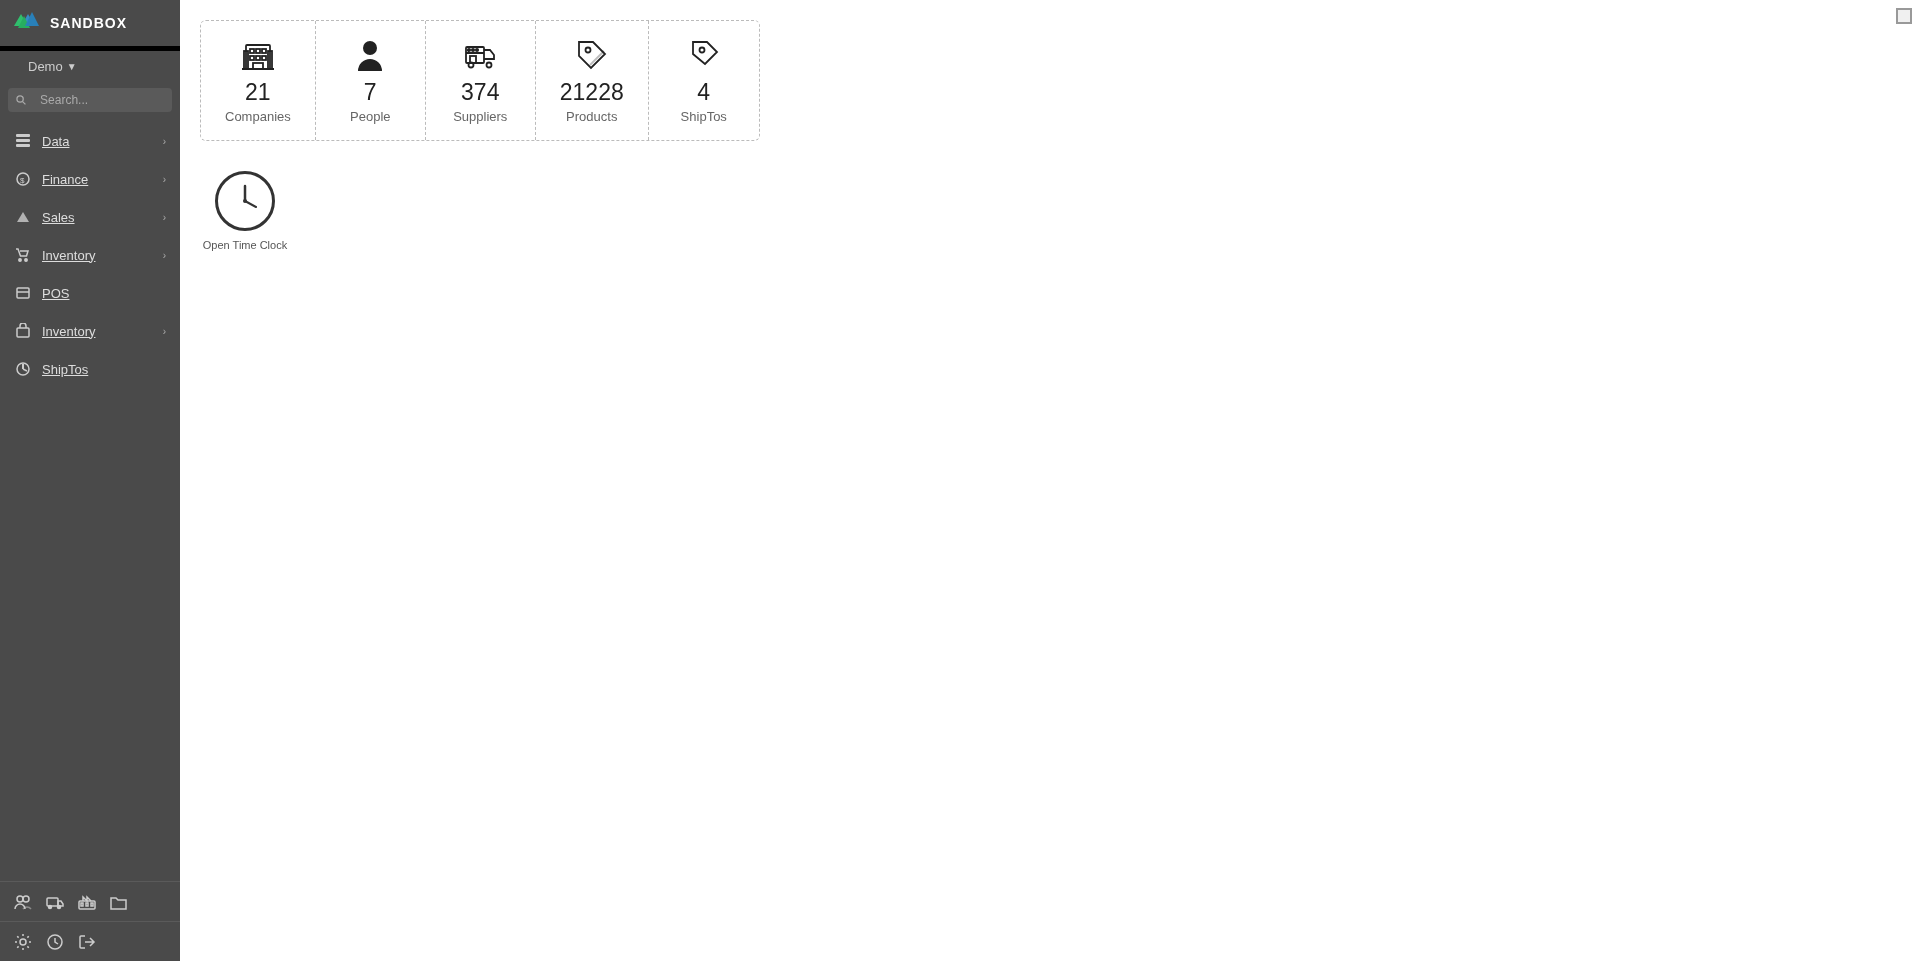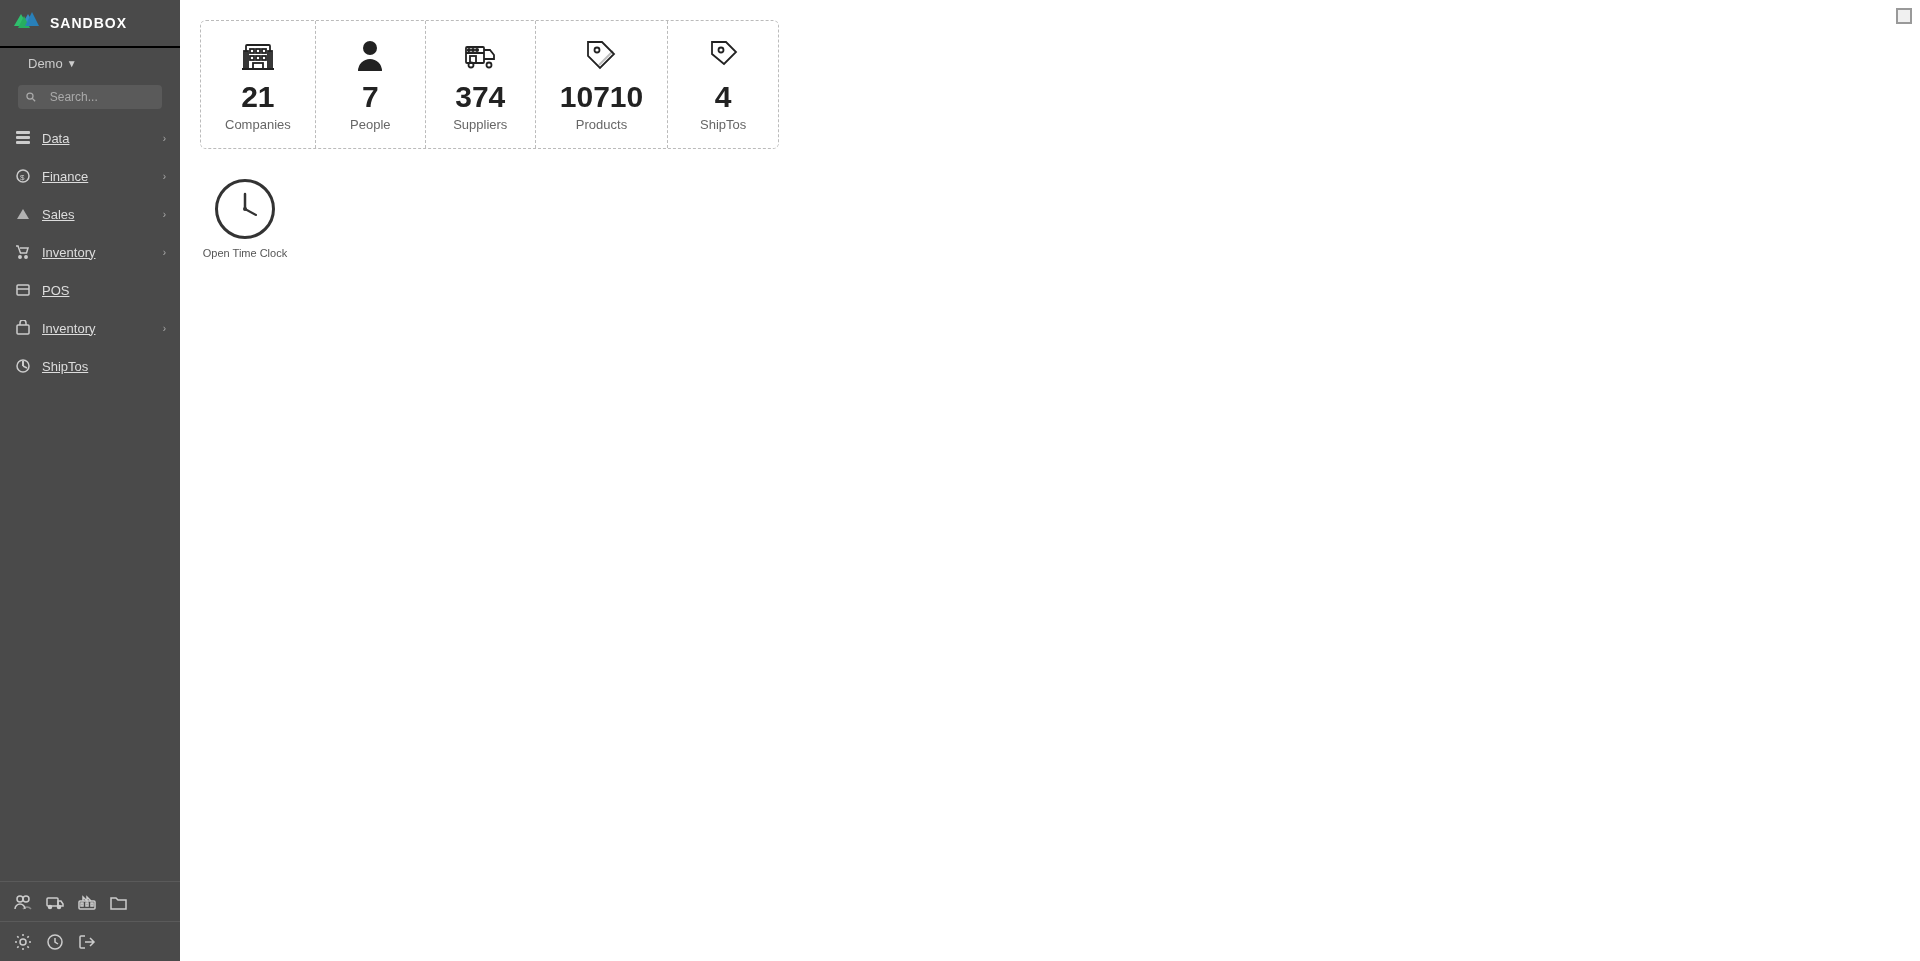--- a/index.html
+++ b/index.html
@@ -14,42 +14,42 @@
       flex-direction: column;
       height: 100%;
       color: #fff;
     }
 
     #sidebar-header {
       padding: 12px 14px;
       display: flex;
       align-items: center;
       gap: 8px;
-      border-bottom: 2px solid #000000;
+      border-bottom: 5px solid #000000;
     }
 
     .logo-text {
       font-size: 14px;
       font-weight: bold;
       letter-spacing: 1px;
       color: #fff;
     }
 
     .demo-row {
       padding: 8px 28px;
       display: flex;
       align-items: center;
       gap: 4px;
       font-size: 13px;
       color: #ccc;
       cursor: pointer;
     }
 
     .search-box {
-      margin: 6px 18px;
+      margin: 6px 8px;
       display: flex;
       align-items: center;
       background: #5a5a5a;
       border-radius: 4px;
       padding: 5px 8px;
       gap: 14px;
     }
 
     .search-box input {
       background: none;
@@ -155,22 +155,22 @@
 
     .stat-card:last-child { border-right: none; }
 
     .stat-icon {
       font-size: 28px;
       margin-bottom: 6px;
       color: #222;
     }
 
     .stat-number {
-      font-size: 30px;
-      font-weight: 700;
+      font-size: 23px;
+      font-weight: 400;
       color: #222;
       line-height: 1.2;
     }
 
     .stat-label {
       font-size: 13px;
       color: #666;
       margin-top: 2px;
     }
 
@@ -456,21 +456,21 @@
     </div>
 
     <div class="stat-card">
       <span class="stat-icon">
         <svg width="36" height="36" viewBox="0 0 36 36" fill="none" stroke="#222" stroke-width="1.8">
           <path d="M5 5 h14 l12 12 -14 14 L5 19 Z"></path>
           <circle cx="14" cy="13" r="2.5"></circle>
           <line x1="16" y1="28" x2="30" y2="14" opacity="0.3"></line>
         </svg>
       </span>
-      <span class="stat-number">10710</span>
+      <span class="stat-number">21228</span>
       <span class="stat-label">Products</span>
     </div>
 
     <div class="stat-card">
       <span class="stat-icon">
         <svg width="36" height="36" viewBox="0 0 36 36" fill="none" stroke="#222" stroke-width="1.8">
           <path d="M7 5 h14 l10 10 -12 12 L7 17 Z"></path>
           <circle cx="16" cy="13" r="2.5"></circle>
         </svg>
       </span>

